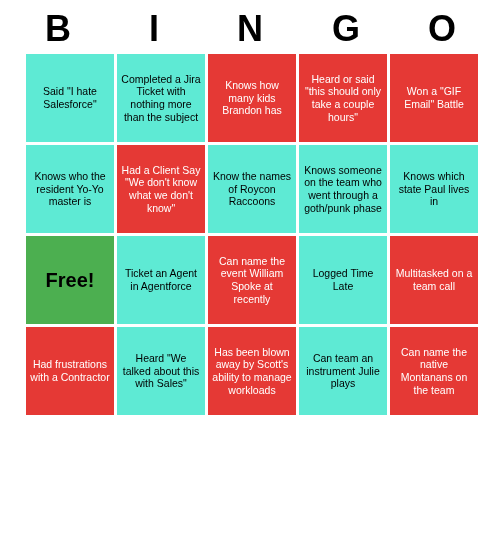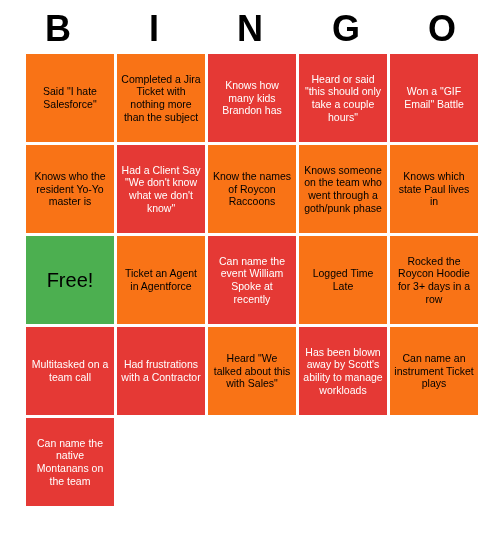--- a/index.html
+++ b/index.html
@@ -36,26 +36,26 @@
       display: flex;
       align-items: center;
       justify-content: center;
       text-align: center;
       font-size: 10.5px;
       font-weight: 500;
       padding: 4px;
       line-height: 1.2;
       color: black;
     }
-    .green { background-color: #f97316; }
+    .green { background-color: #5eead4; }
     .red { background-color: #e53935; color: white; }
     .free {
       background-color: #4CAF50;
       font-size: 20px;
-      font-weight: normal;
+      font-weight: bold;
       color: black;
     }
   </style>
 </head>
 <body>
 
 <div class="bingo-header">
   <span class="bingo-letter">B</span>
   <span class="bingo-letter">I</span>
   <span class="bingo-letter">N</span>
@@ -71,20 +71,19 @@
     <div class="cell red">Won a "GIF Email" Battle</div>
     <div class="cell green">Knows who the resident Yo-Yo master is</div>
     <div class="cell red">Had a Client Say "We don't know what we don't know"</div>
     <div class="cell green">Know the names of Roycon Raccoons</div>
     <div class="cell green">Knows someone on the team who went through a goth/punk phase</div>
     <div class="cell green">Knows which state Paul lives in</div>
     <div class="cell free">Free!</div>
     <div class="cell green">Ticket an Agent in Agentforce</div>
     <div class="cell red">Can name the event William Spoke at recently</div>
     <div class="cell green">Logged Time Late</div>
-    <div class="cell green">Rocked the Roycon Hoodie for 3+ days in a row</div>
     <div class="cell red">Multitasked on a team call</div>
     <div class="cell red">Had frustrations with a Contractor</div>
     <div class="cell green">Heard "We talked about this with Sales"</div>
     <div class="cell red">Has been blown away by Scott's ability to manage workloads</div>
-    <div class="cell green">Can name an instrument Ticket plays</div>
+    <div class="cell green">Can team an instrument Julie plays</div>
     <div class="cell red">Can name the native Montanans on the team</div>
   </div>
 
 </body></html>

